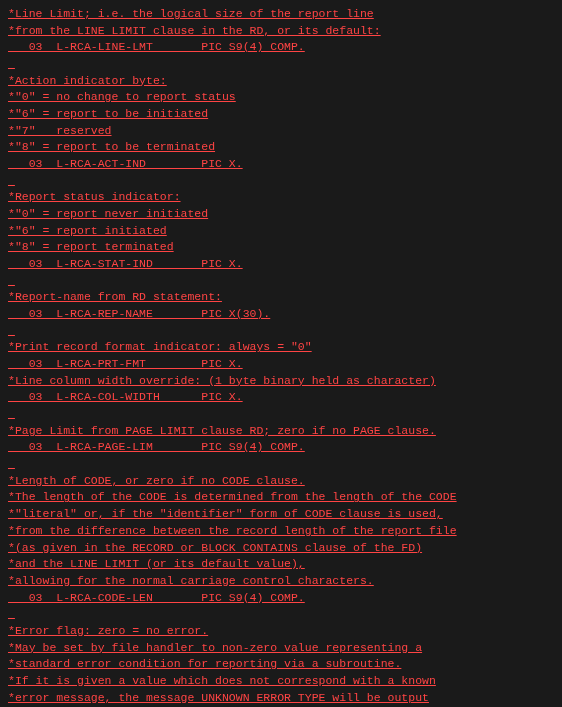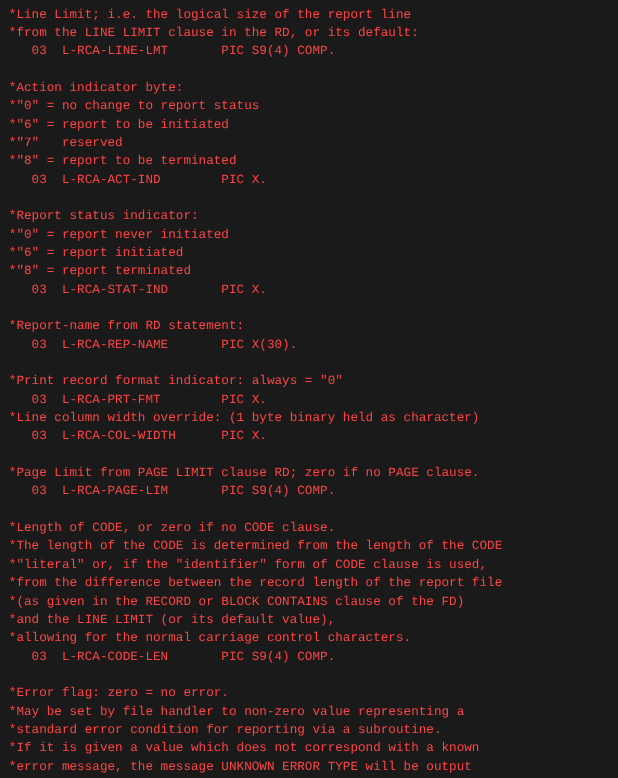--- a/index.html
+++ b/index.html
@@ -18,18 +18,19 @@
       padding: 6px 8px;
       font-family: 'Courier New', Courier, monospace;
       font-size: 11.5px;
       line-height: 1.45;
       color: #ff4444;
       white-space: pre;
     }
     .line {
       display: block;
       color: #ff4444;
+      text-decoration: underline;
     }
   </style>
 </head>
 <body>
 
 <div class="code-container" id="code-display"><span class="line">*Line Limit; i.e. the logical size of the report line</span><span class="line">*from the LINE LIMIT clause in the RD, or its default:</span><span class="line">   03  L-RCA-LINE-LMT       PIC S9(4) COMP.</span><span class="line">&nbsp;</span><span class="line">*Action indicator byte:</span><span class="line">*"0" = no change to report status</span><span class="line">*"6" = report to be initiated</span><span class="line">*"7"   reserved</span><span class="line">*"8" = report to be terminated</span><span class="line">   03  L-RCA-ACT-IND        PIC X.</span><span class="line">&nbsp;</span><span class="line">*Report status indicator:</span><span class="line">*"0" = report never initiated</span><span class="line">*"6" = report initiated</span><span class="line">*"8" = report terminated</span><span class="line">   03  L-RCA-STAT-IND       PIC X.</span><span class="line">&nbsp;</span><span class="line">*Report-name from RD statement:</span><span class="line">   03  L-RCA-REP-NAME       PIC X(30).</span><span class="line">&nbsp;</span><span class="line">*Print record format indicator: always = "0"</span><span class="line">   03  L-RCA-PRT-FMT        PIC X.</span><span class="line">*Line column width override: (1 byte binary held as character)</span><span class="line">   03  L-RCA-COL-WIDTH      PIC X.</span><span class="line">&nbsp;</span><span class="line">*Page Limit from PAGE LIMIT clause RD; zero if no PAGE clause.</span><span class="line">   03  L-RCA-PAGE-LIM       PIC S9(4) COMP.</span><span class="line">&nbsp;</span><span class="line">*Length of CODE, or zero if no CODE clause.</span><span class="line">*The length of the CODE is determined from the length of the CODE</span><span class="line">*"literal" or, if the "identifier" form of CODE clause is used,</span><span class="line">*from the difference between the record length of the report file</span><span class="line">*(as given in the RECORD or BLOCK CONTAINS clause of the FD)</span><span class="line">*and the LINE LIMIT (or its default value),</span><span class="line">*allowing for the normal carriage control characters.</span><span class="line">   03  L-RCA-CODE-LEN       PIC S9(4) COMP.</span><span class="line">&nbsp;</span><span class="line">*Error flag: zero = no error.</span><span class="line">*May be set by file handler to non-zero value representing a</span><span class="line">*standard error condition for reporting via a subroutine.</span><span class="line">*If it is given a value which does not correspond with a known</span><span class="line">*error message, the message UNKNOWN ERROR TYPE will be output</span><span class="line">*together with information that usually accompanies any message.</span></div>
 
 </body></html>

